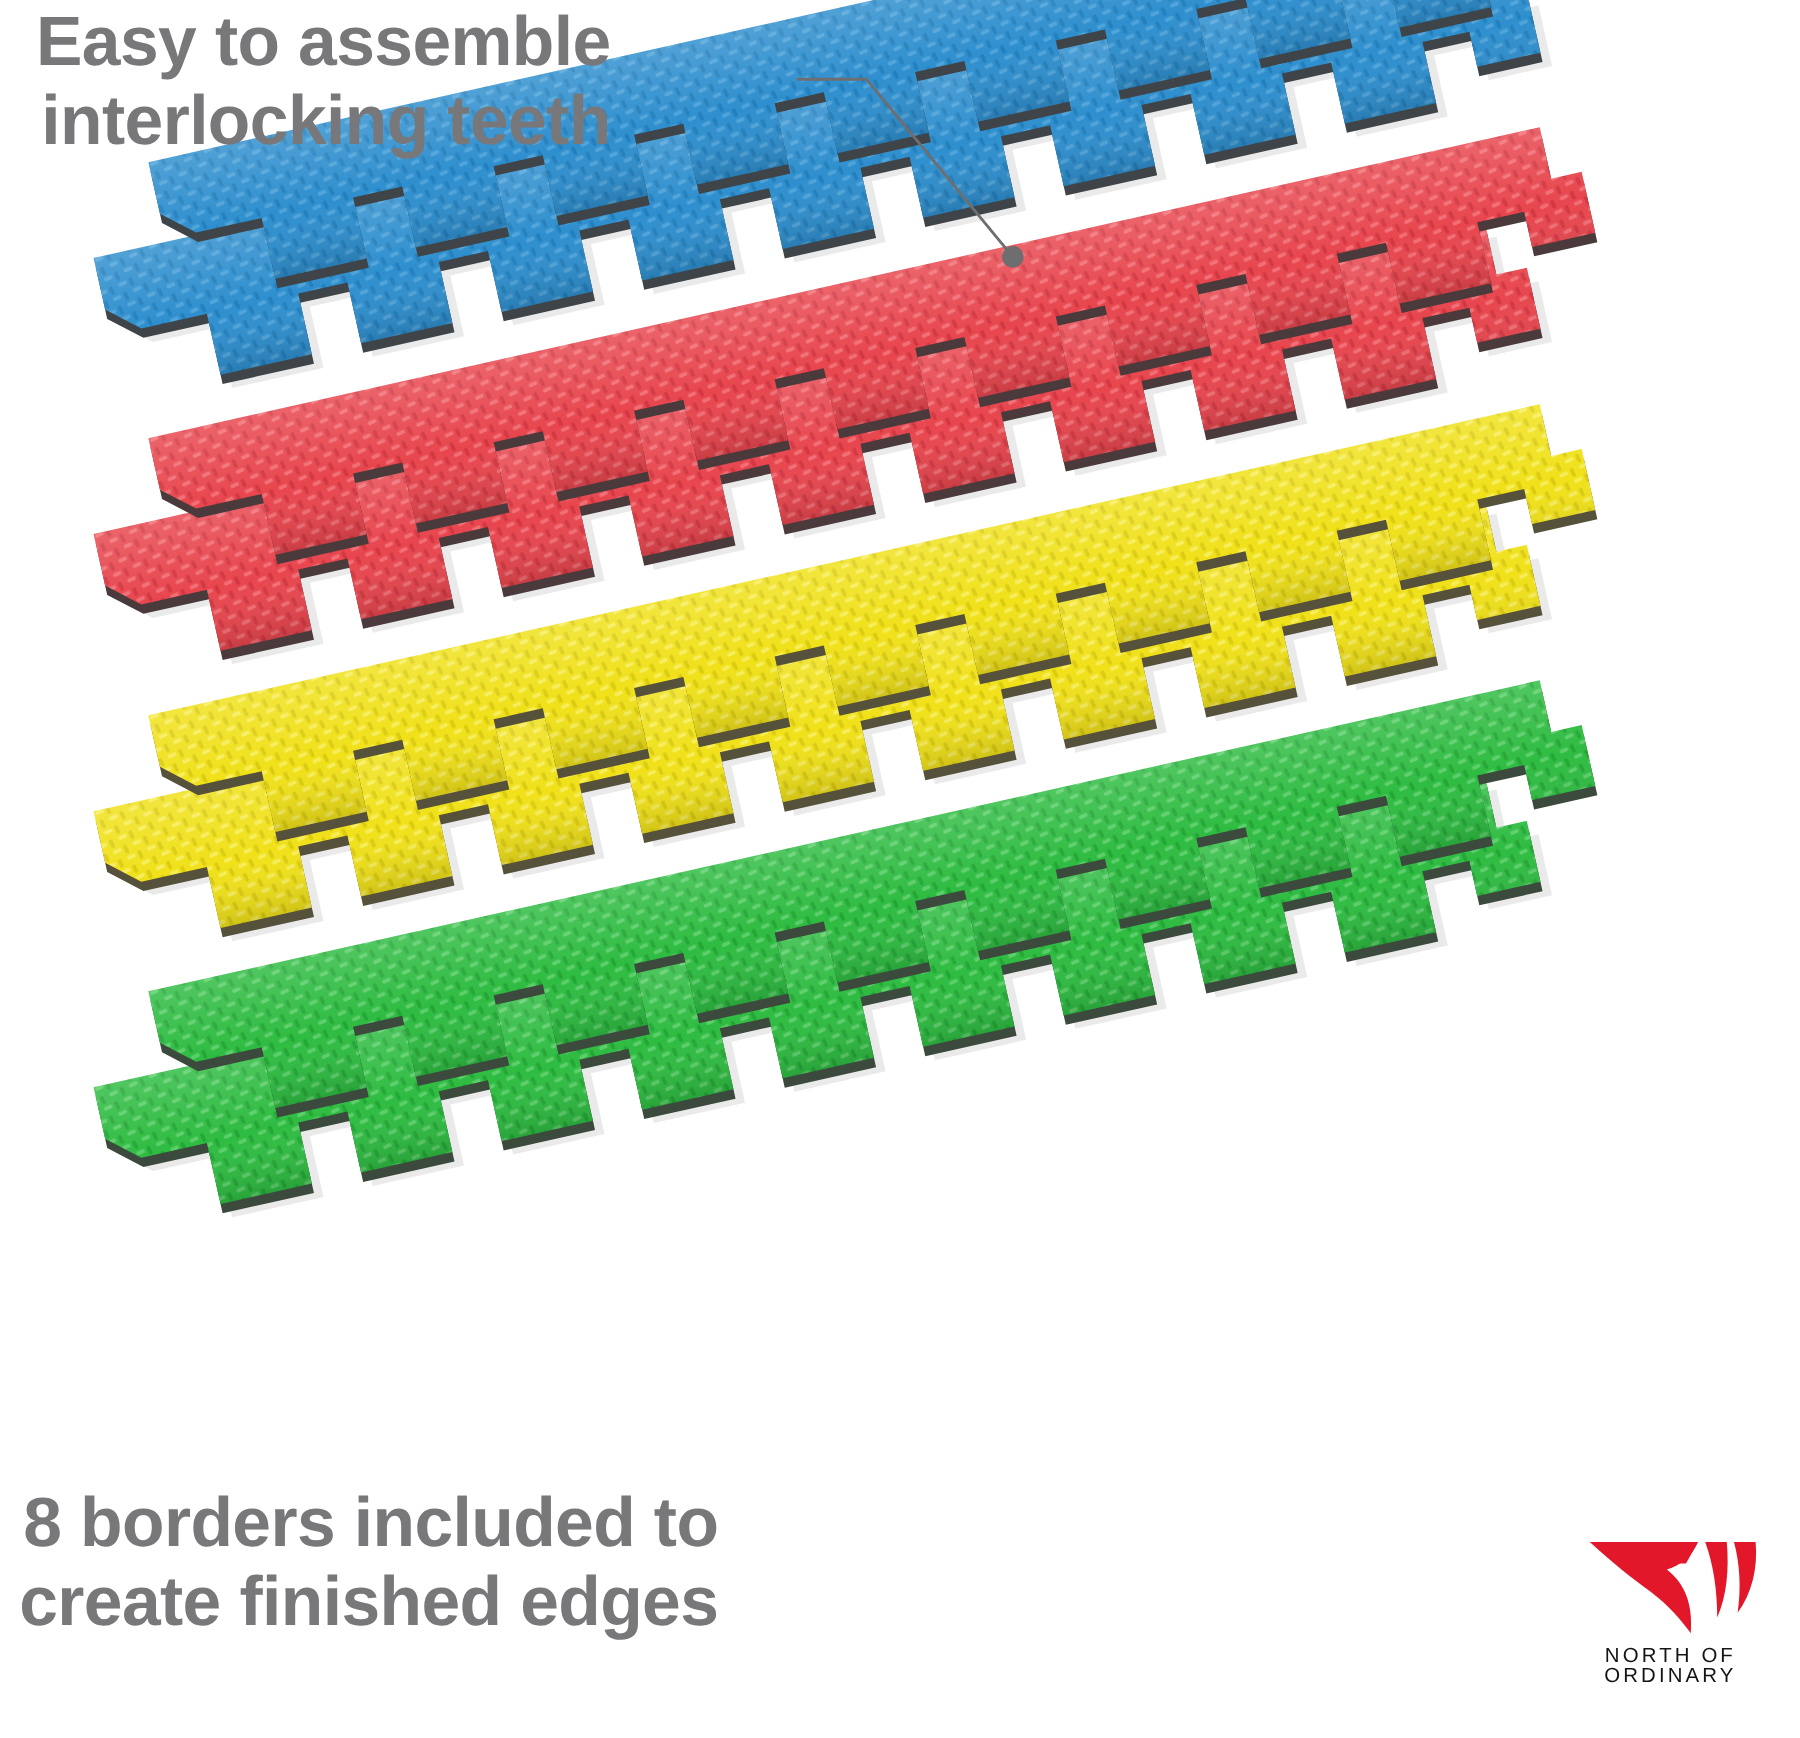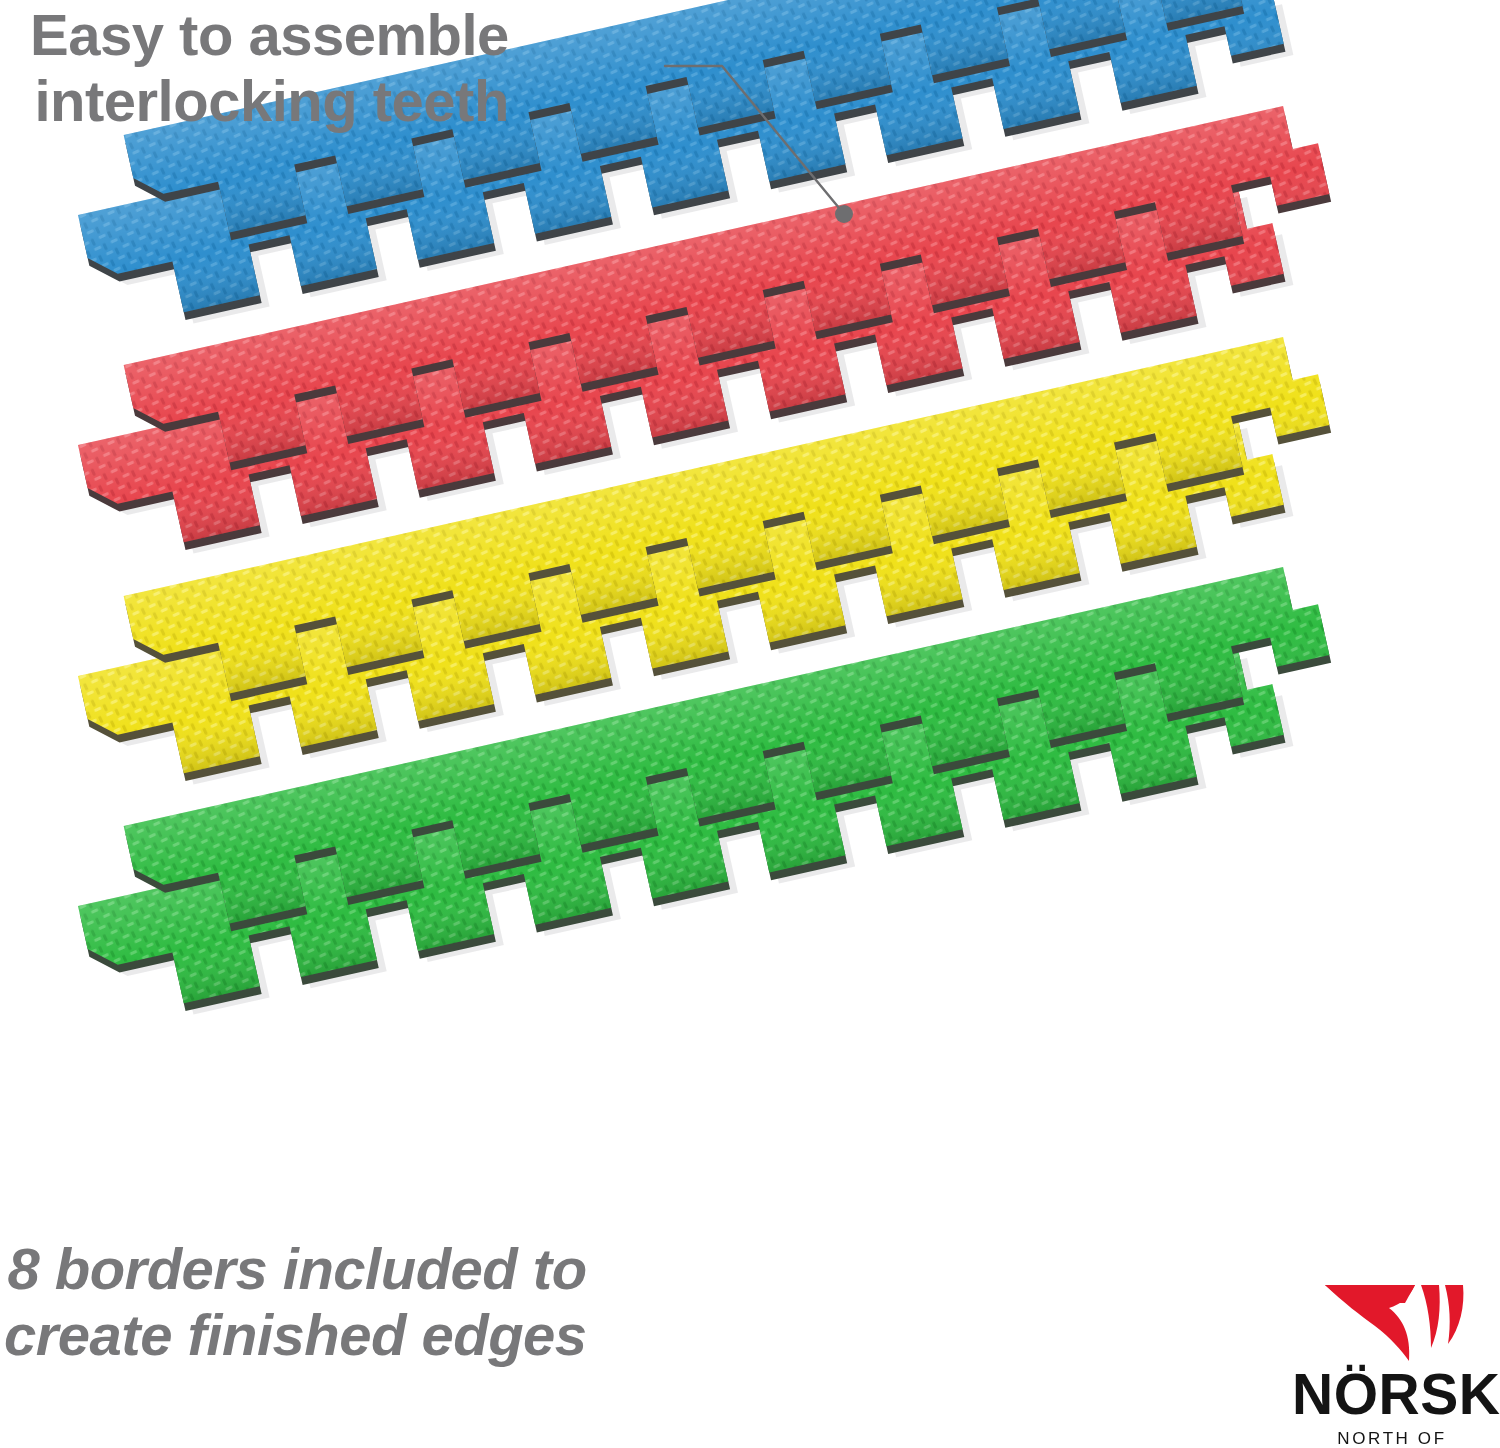--- a/index.html
+++ b/index.html
@@ -26,21 +26,21 @@
     font-family: "Liberation Sans", sans-serif;
     font-weight: bold;
     font-size: 58px;
     line-height: 1.13;
     letter-spacing: -0.5px;
     white-space: pre-line;
     text-align: right;
     -webkit-font-smoothing: antialiased;
   }
   #callout-top    { left: 30px; top: 2px; }
-  #callout-bottom { left: 4px;  top: 1236px; font-style: italic; }
+  #callout-bottom { left: 16px;  top: 1236px; }
 
   
   #leader-line {
     position: absolute;
     left: 640px;
     top: 40px;
     width: 240px;
     height: 200px;
     pointer-events: none;
   }
@@ -398,21 +398,17 @@
       <path fill="#e2182a" d="M8,13 L98,13 C92,26 84,32 72,36
         C86,47 94,63 92,89 C84,78 74,66 58,54 C44,44 26,30 8,13 Z"></path>
 
       <path fill="#e2182a" d="M8,13 L98,13 L88,31 L30,31 Z"></path>
 
       <path fill="#e2182a" d="M104,13 L122,13 C124,36 122,58 114,76 C114,54 111,32 104,13 Z"></path>
 
       <path fill="#e2182a" d="M128,13 L146,13 C148,34 143,56 131,72 C134,52 133,32 128,13 Z"></path>
     </svg>
 
-    <div id="logo-wordmark-wrap">
-      <span id="logo-wordmark">NÖRSK</span>
-      
-    </div>
 
     <span id="logo-tagline">NORTH OF ORDINARY</span>
   </div>
 
 </div>
 
 </body></html>

